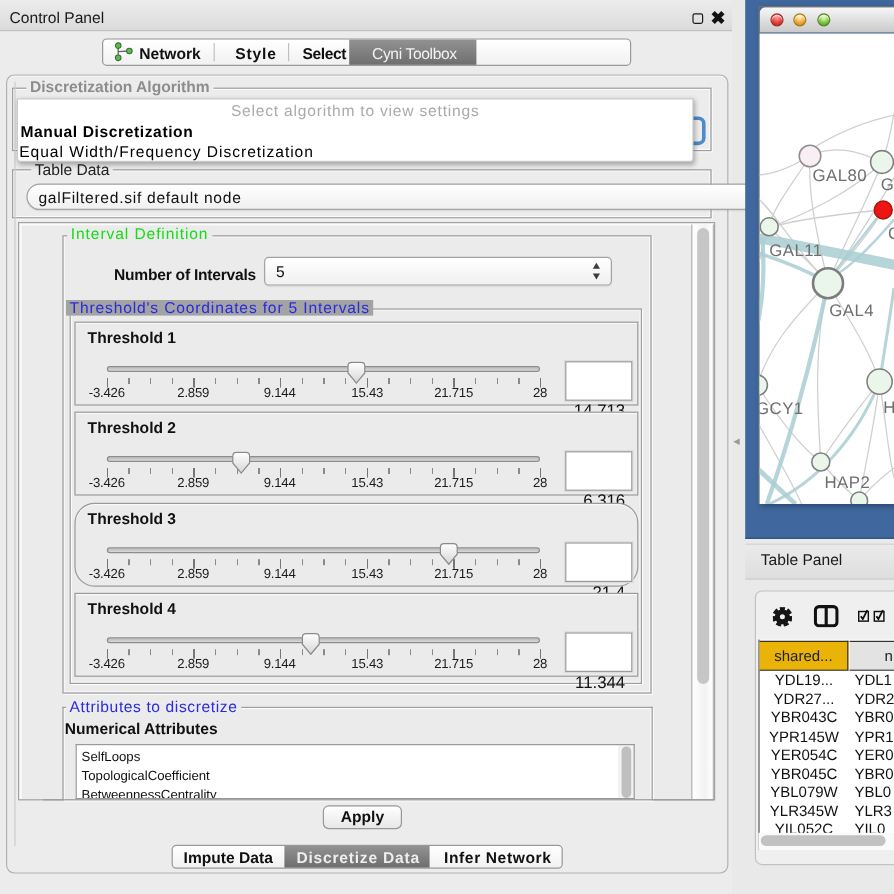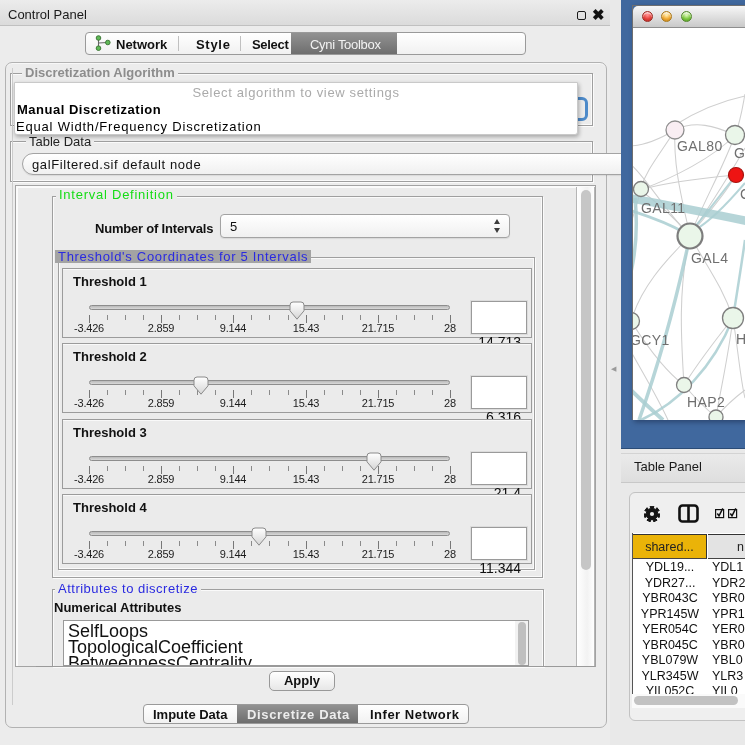--- a/index.html
+++ b/index.html
@@ -116,21 +116,21 @@
       <span style="left:289px">21.715</span>
       <span style="left:361px">28</span>
     </div>
   <svg class="thumb" style="left:130px;" width="16" height="19" viewBox="0 0 16 19">
       <path d="M1 4.2 Q1 1 4 1 L12 1 Q15 1 15 4.2 L15 9.8 L8 18.2 L1 9.8 Z" fill="url(#thg)" stroke="#8a8a8a"></path>
     </svg>
   <div class="vbox">
       <span>6.316</span>
     </div>
 </div>
-<div class="tpanel" style="top:419px;">
+<div class="tpanel" style="top:419px;border-radius:17px;">
   <div class="ttl">Threshold 3</div>
   <div class="track"></div>
     <div class="ticks"></div>
   <div class="tlabels">
       <span style="left:0">-3.426</span>
       <span style="left:72px">2.859</span>
       <span style="left:144px">9.144</span>
       <span style="left:217px">15.43</span>
       <span style="left:289px">21.715</span>
       <span style="left:361px">28</span>
@@ -167,21 +167,21 @@
         <stop offset="0" stop-color="#ffffff"></stop>
         <stop offset="1" stop-color="#d5d5d5"></stop>
       </linearGradient>
     </defs>
   </svg>
 
 <div class="abs etch" style="left:52px; top:589px; width:492px; height:78px; border-bottom:none;"></div>
 <div class="glabel" style="left:55px; top:582px; font-size:13px; letter-spacing:0.5px; color:#2a2ae0; background:#ebebeb;">Attributes to discretize</div>
 <div class="abs" style="left:54px; top:600px; font-size:13px; font-weight:bold; color:#111;">Numerical Attributes</div>
 <div class="abs" style="left:63px; top:620px; width:452px; height:46px; background:#fff; border:1px solid #999; border-right:none; overflow:hidden;">
-  <div style="position:absolute; left:4px; top:2px; font-size:18px; color:#111; line-height:16px;">SelfLoops<br>TopologicalCoefficient<br>BetweennessCentrality</div>
+  <div style="position:absolute; left:4px; top:2px; font-size:11px; color:#111; line-height:16px;">SelfLoops<br>TopologicalCoefficient<br>BetweennessCentrality</div>
 </div>
 <div class="abs" style="left:515px; top:620px; width:14px; height:46px; background:#f2f2f2; border:1px solid #999; border-left:none;"></div>
 <div class="abs" style="left:518px; top:622px; width:8px; height:43px; background:#bfbfbf; border-radius:4px;"></div>
 
 <div class="abs" style="left:576px; top:187px; width:19px; height:479px; background:linear-gradient(90deg,#ffffff,#f2f2f2 60%,#ffffff); border-left:1px solid #b5b5b5; border-right:1px solid #b5b5b5;"></div>
 <div class="abs" style="left:581px; top:190px; width:10px; height:380px; background:#c6c6c6; border-radius:5px;"></div>
 
 <div class="abs" style="left:36px; top:666px; width:559px; height:1px; background:#9a9a9a;"></div>
 
 <div class="abs" style="left:269px; top:671px; width:66px; height:20px; background:linear-gradient(#ffffff,#e7e7e7); border:1px solid #989898; border-radius:5px; text-align:center; font-size:13px; font-weight:bold; color:#111; line-height:18px;">Apply</div>

